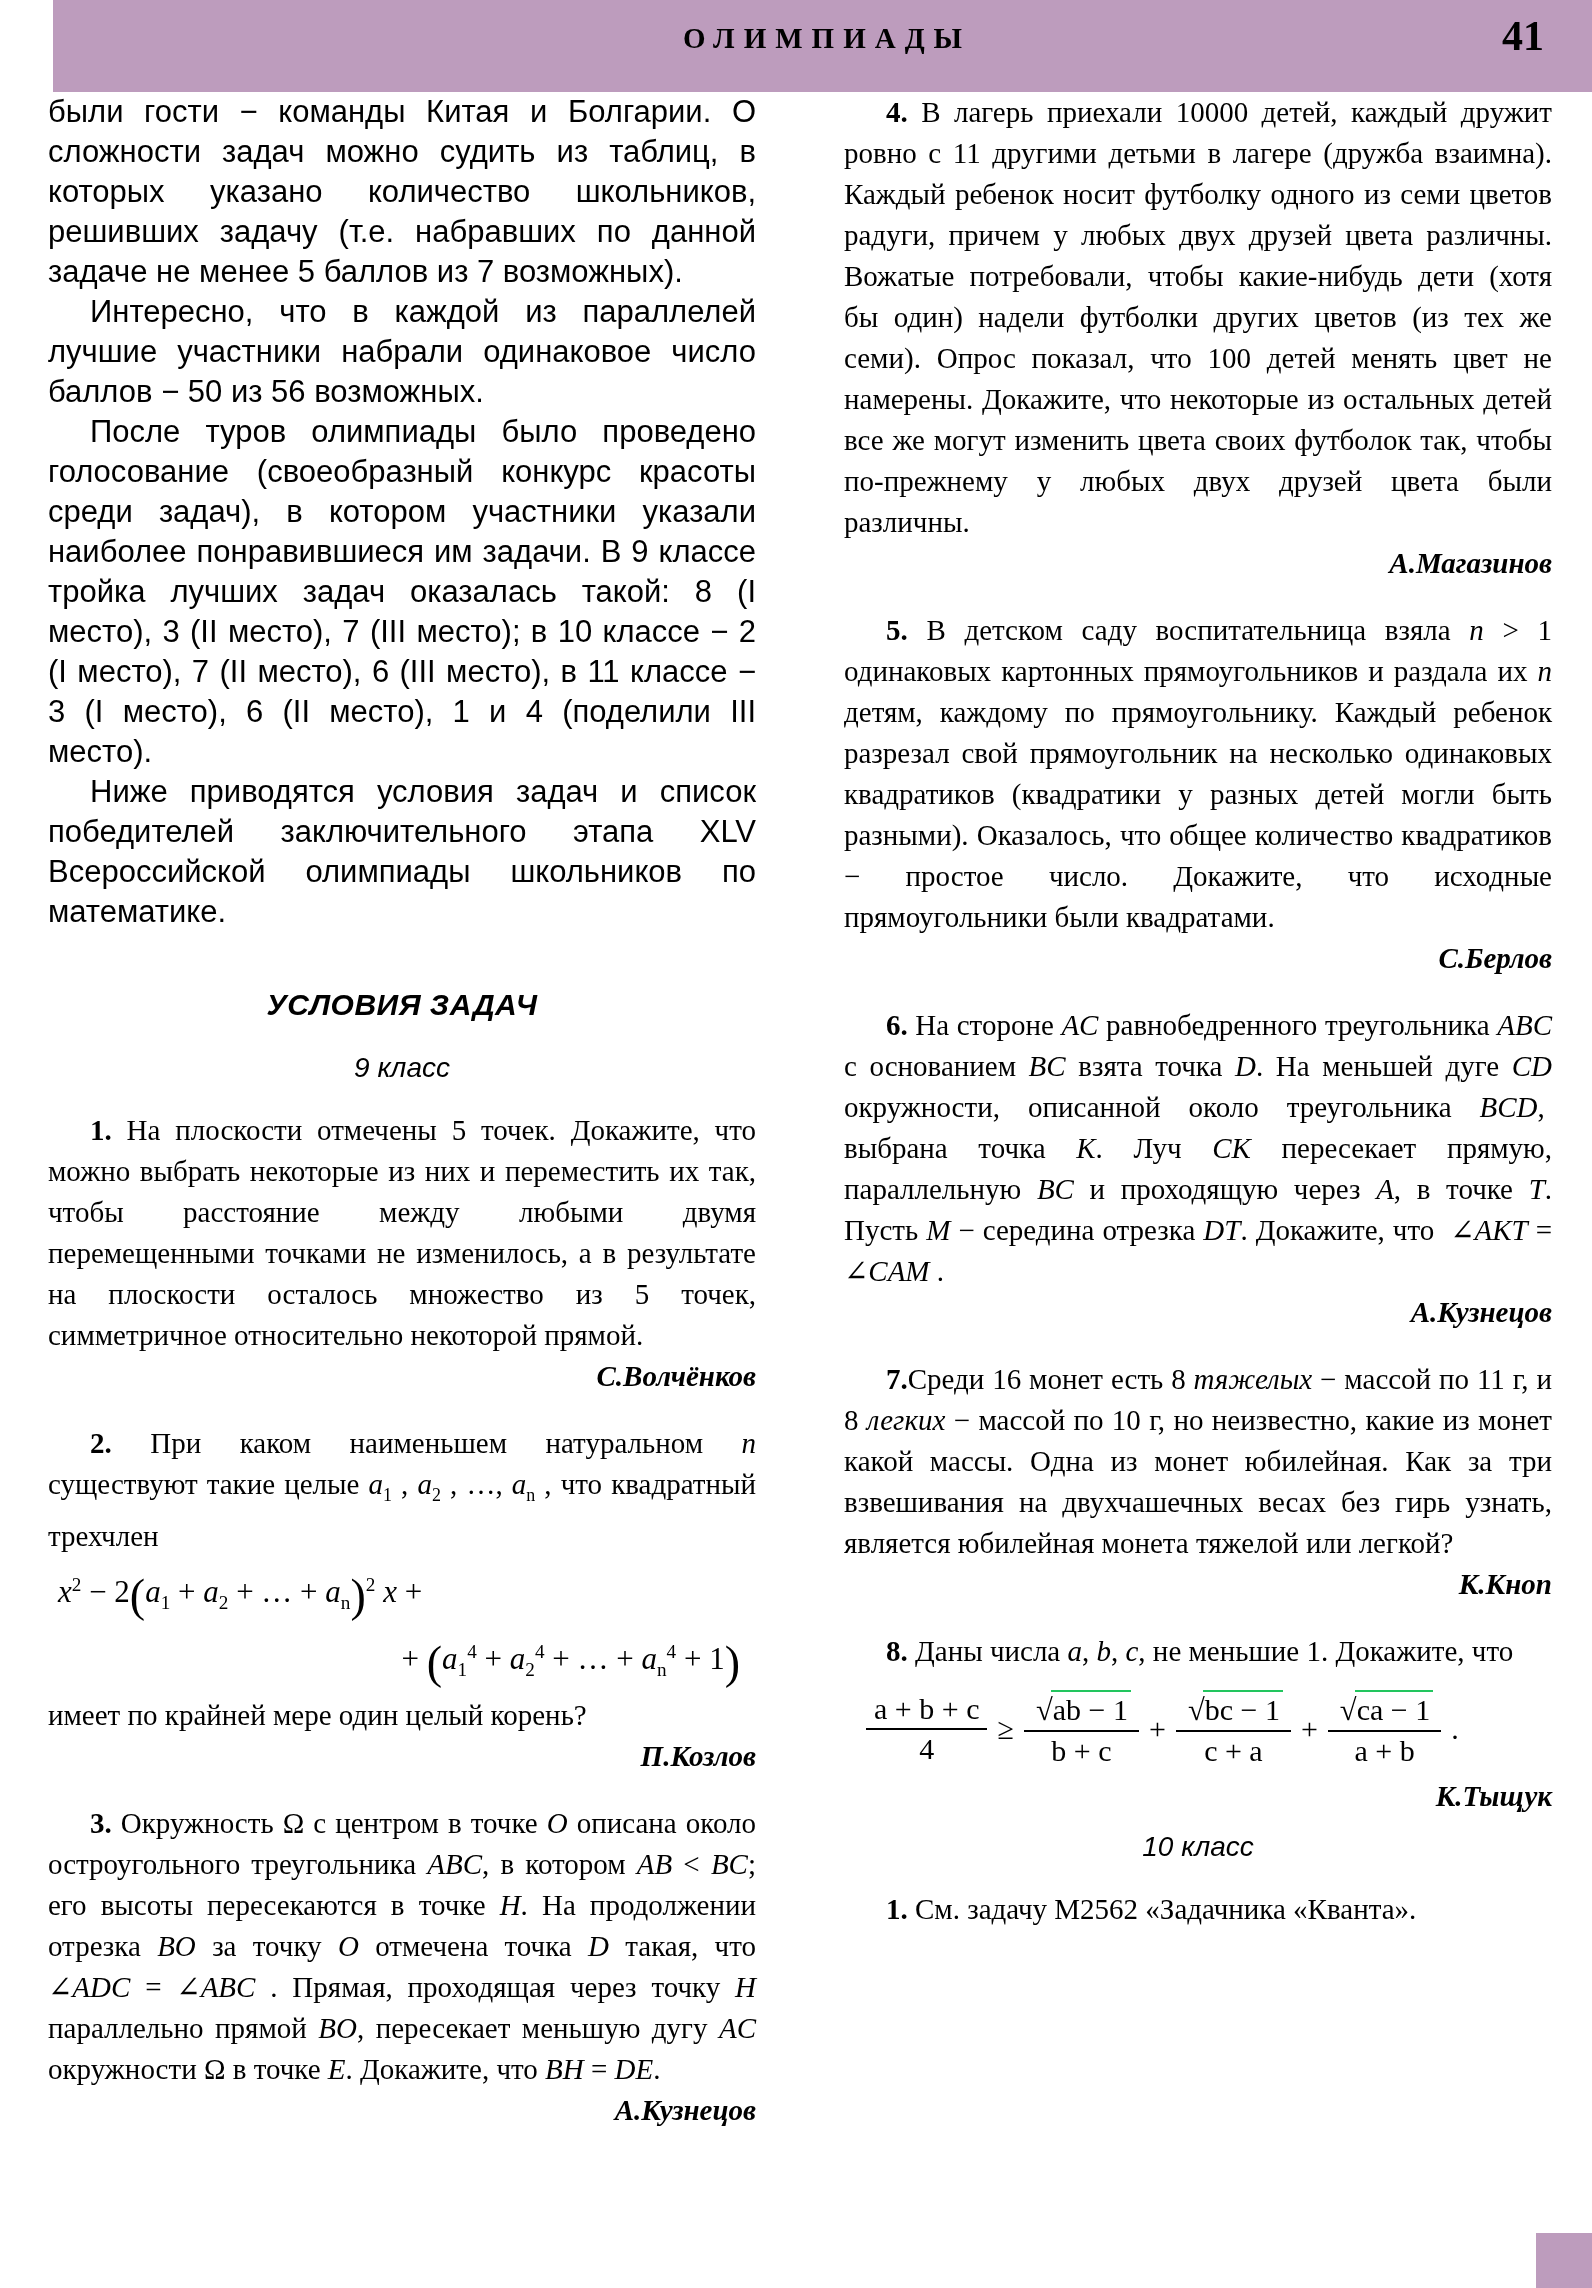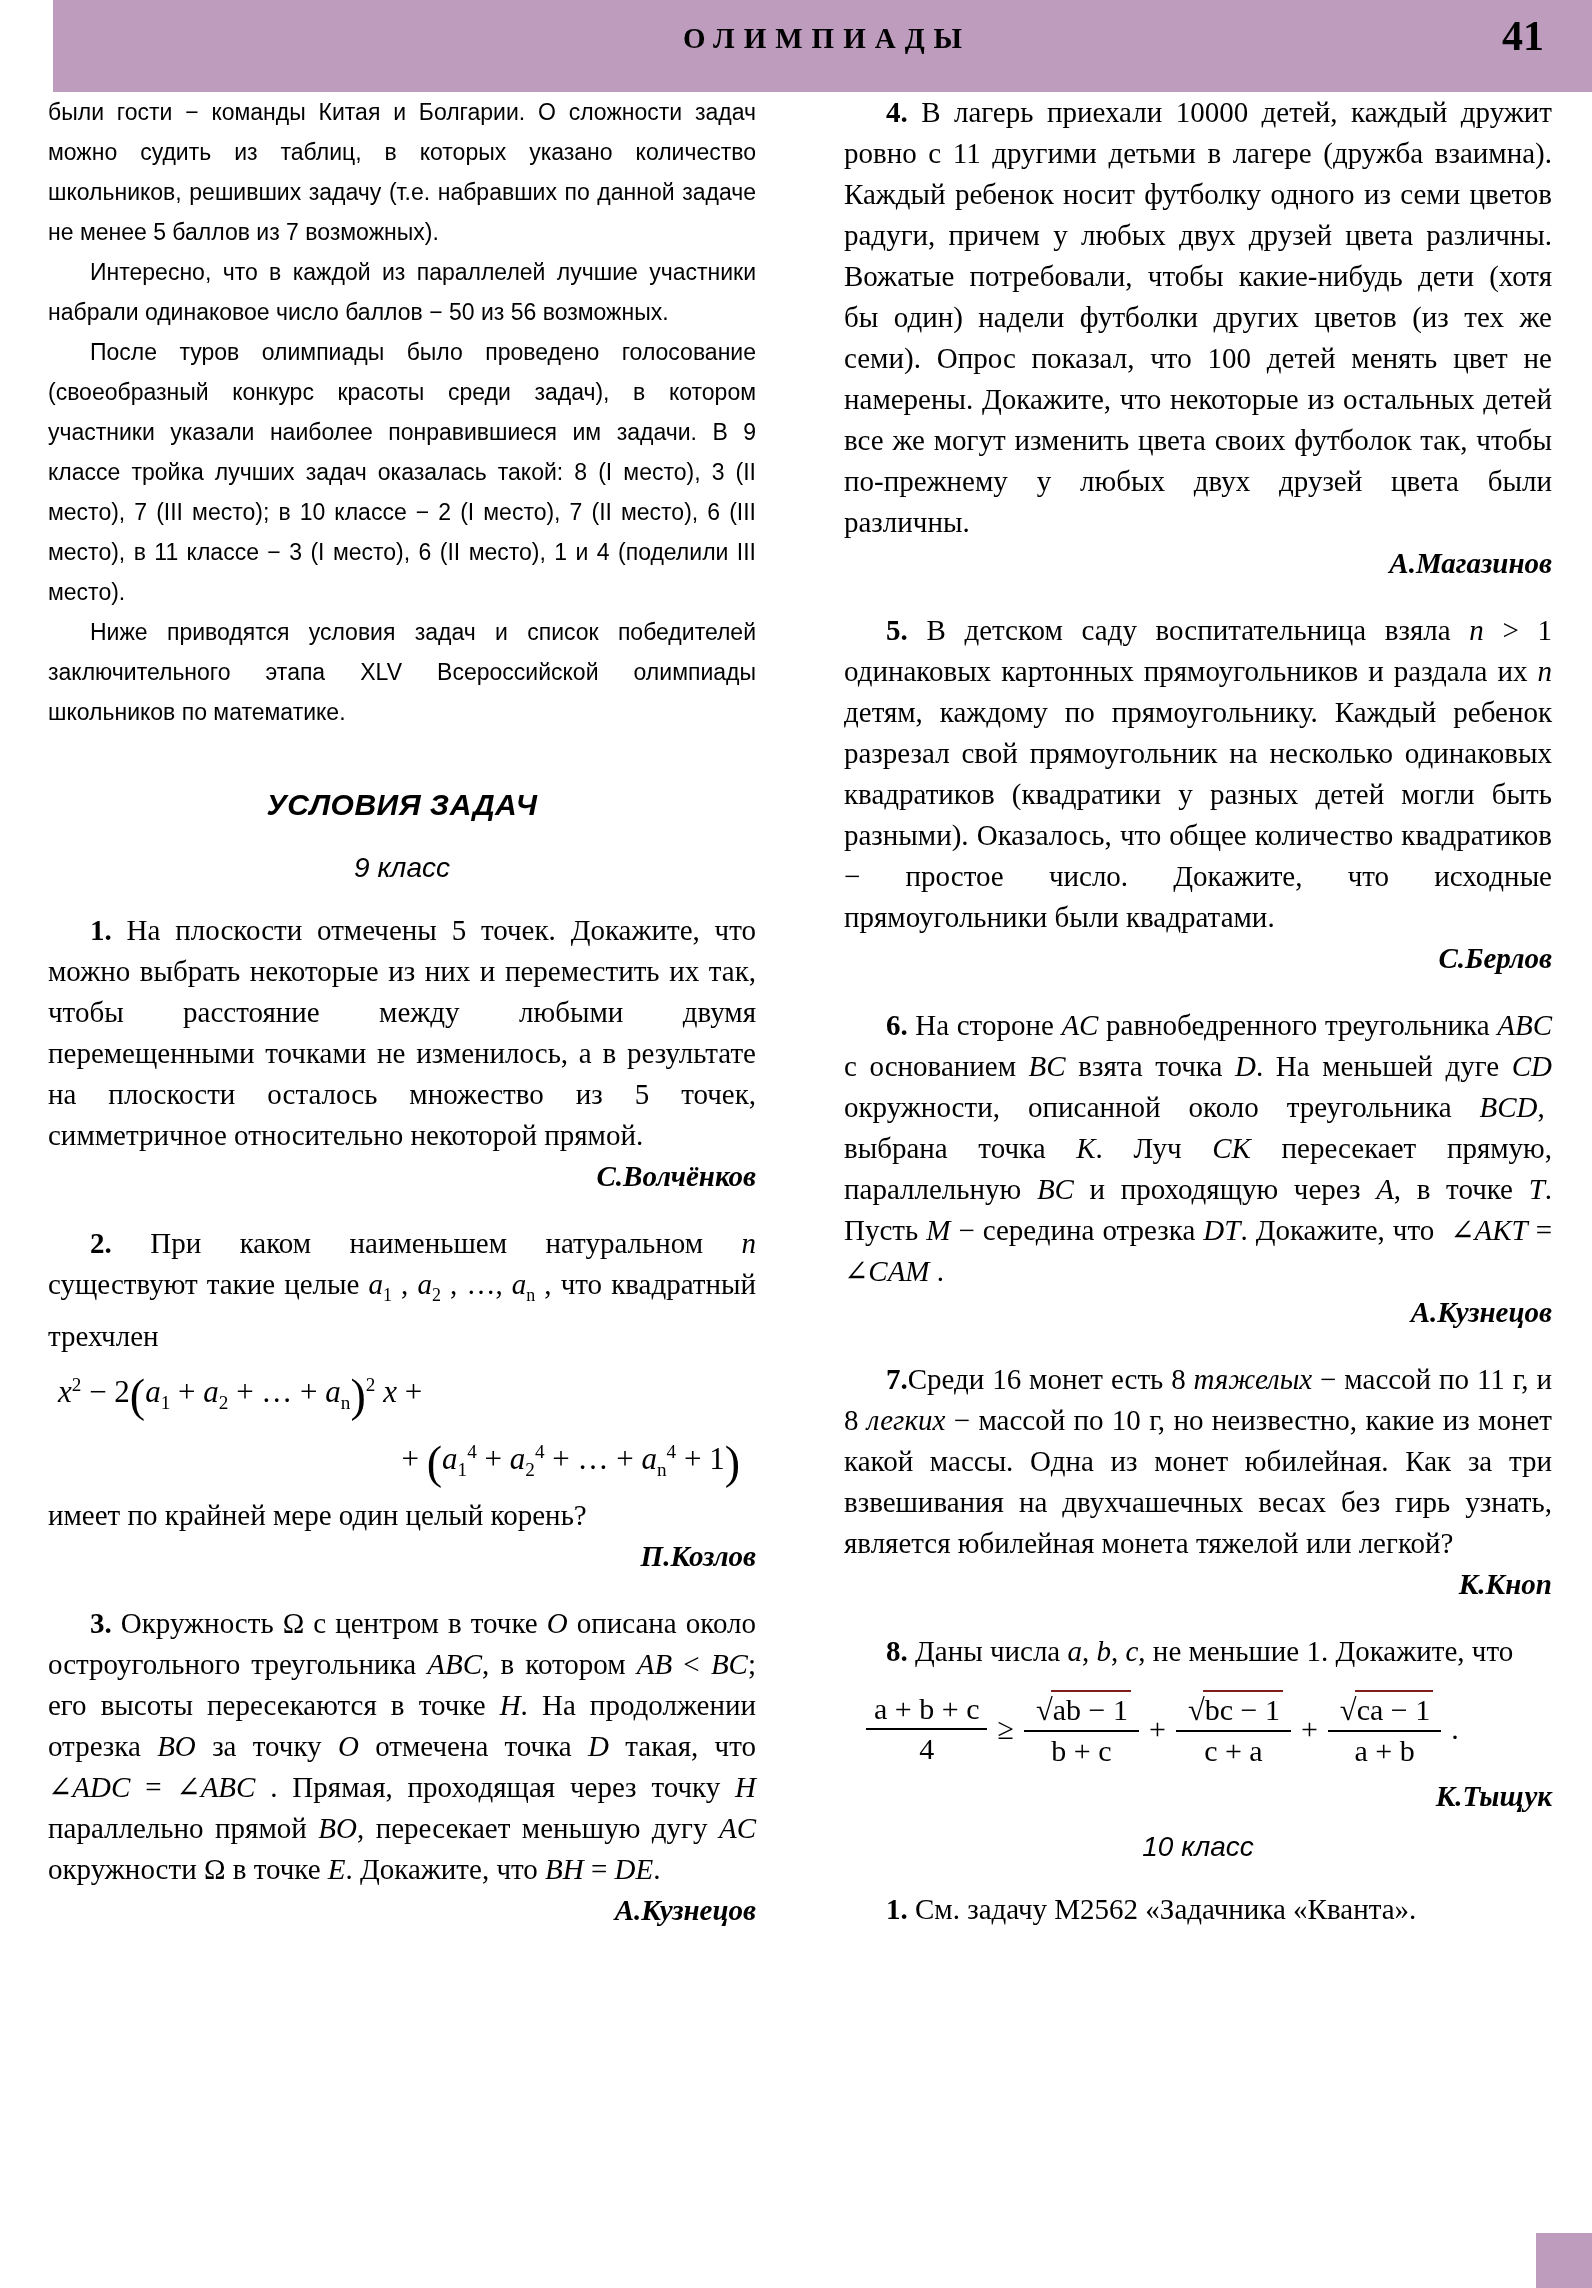--- a/index.html
+++ b/index.html
@@ -60,21 +60,21 @@
     top: 0;
     width: 708px;
     height: 2197px;
   }
   .col-left  { left: 48px; }
   .col-right { left: 844px; }
 
   
   .sans-p {
     font-family: "Liberation Sans", "DejaVu Sans", sans-serif;
-    font-size: 23px;
+    font-size: 31px;
     line-height: 40px;
     text-align: justify;
     text-justify: inter-word;
     color: #000;
     margin: 0 0 0 0;
     text-indent: 42px;
     hyphens: manual;
   }
   .sans-p.first { text-indent: 0; }
 
@@ -164,21 +164,21 @@
     height: 2px;
     background: #000;
   }
   .rad {
     display: inline-block;
     position: relative;
     padding-left: 4px;
   }
   .rad > .radsign { font-size: 1.02em; }
   .rad > .radbody {
-    border-top: 2px solid #7f1d1d;
+    border-top: 2px solid #22c55e;
     padding: 1px 3px 0 2px;
     display: inline-block;
     margin-left: -2px;
   }
   .op { font-size: 30px; }
 
   
   .corner-mark {
     position: absolute;
     right: 0;

